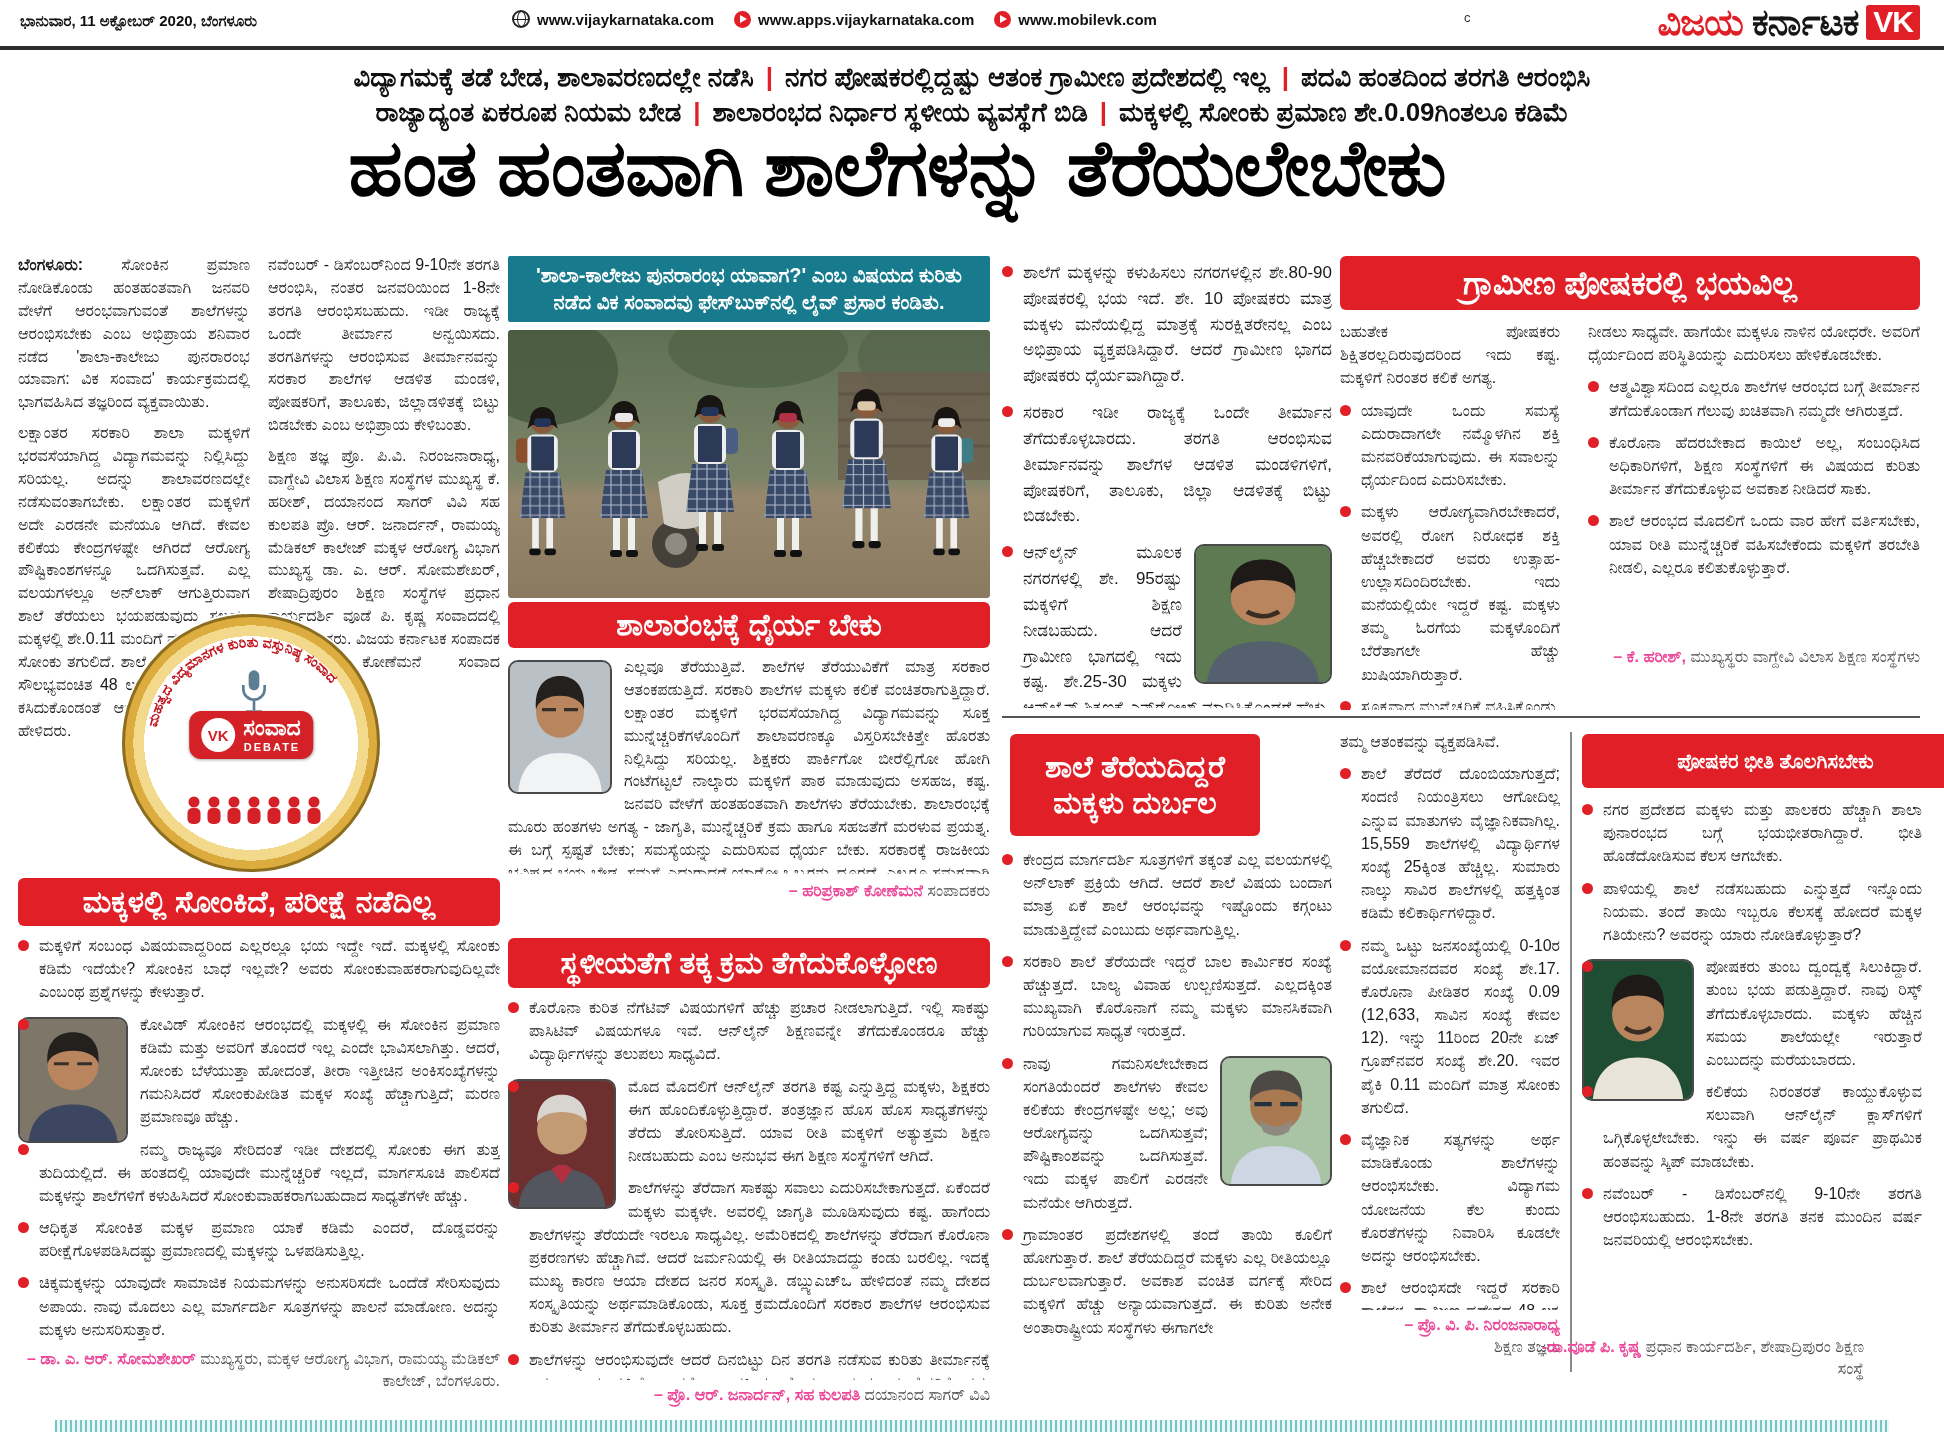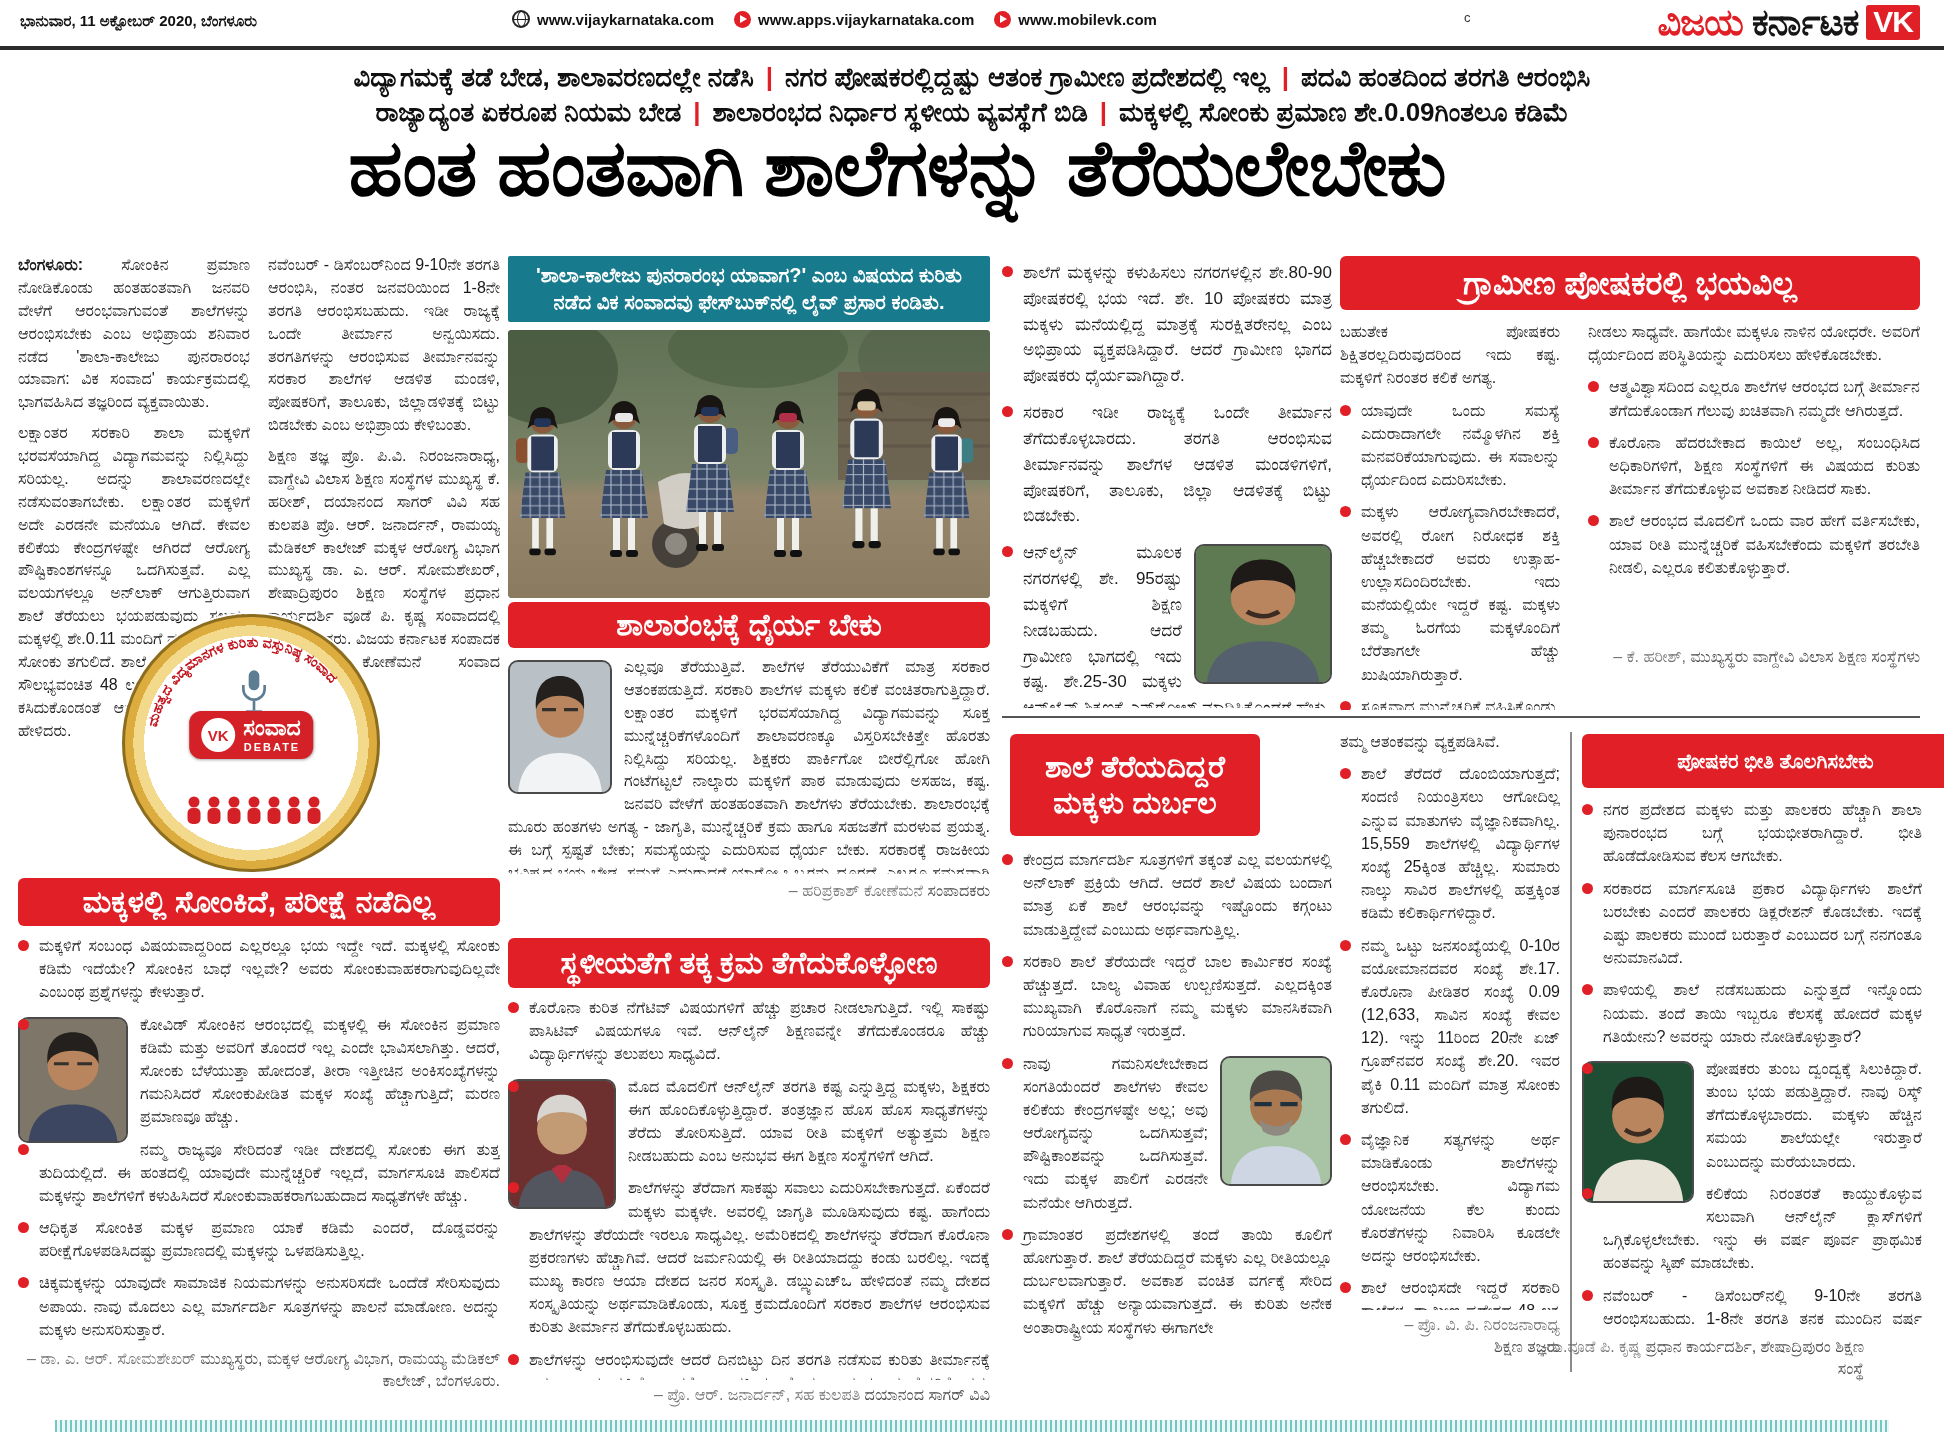--- a/index.html
+++ b/index.html
@@ -29,21 +29,21 @@
   .headline{text-align:center;font-size:78px;font-weight:800;letter-spacing:-1px;color:#000;line-height:1.05}
   
   .body-text{font-size:16px;line-height:1.43;text-align:justify}
   .body-text p{margin-bottom:8px}
   .flow{overflow:hidden}
   .bul{position:relative;padding-left:21px;margin-bottom:9px;text-align:justify;font-size:16px;line-height:1.45}
   .big .bul{font-size:17px;line-height:1.52;margin-bottom:11px}
   .bul .dot{position:absolute;left:0;top:6px;width:11px;height:11px;border-radius:50%;background:#e11f26}
   .intro-para{margin-bottom:9px;text-align:justify;font-size:16px;line-height:1.45}
   .sig{text-align:right;font-size:16px;line-height:1.35}
-  .sig .name{font-weight:normal;color:#737373}
+  .sig .name{font-weight:bold;color:#ec4899}
   .sig .role{color:#4a4a4a}
   
   .red-head{background:#e11f26;color:#fff;font-weight:bold;display:flex;flex-direction:column;align-items:center;justify-content:center;text-align:center;border-radius:6px;line-height:1.2}
   .caption-box{background:#177b8d;color:#fff;font-weight:bold;font-size:20px;line-height:1.35;text-align:center;display:flex;align-items:center;justify-content:center;padding:6px 16px;border-radius:2px}
   
   .photo-frame{border-radius:4px;overflow:hidden;background:#777}
   .photo-frame svg{display:block;width:100%;height:100%}
   .portrait{border:2px solid #4a4a4a;border-radius:10px;overflow:hidden;background:#999}
   .portrait svg{display:block;width:100%;height:100%}
   .fl{float:left;margin:4px 12px 6px 0}
@@ -407,21 +407,20 @@
     <div class="name">– ಪ್ರೊ. ವಿ. ಪಿ. ನಿರಂಜನಾರಾಧ್ಯ</div>
     <div class="role">ಶಿಕ್ಷಣ ತಜ್ಞರು</div>
   </div>
 
   <div class="abs vrule" style="left:1570px;top:732px;width:2px;height:640px"></div>
 
   <div class="abs red-head" style="left:1582px;top:734px;width:387px;height:54px;font-size:20px">ಪೋಷಕರ ಭೀತಿ ತೊಲಗಿಸಬೇಕು</div>
   <div class="abs flow" style="left:1582px;top:798px;width:340px;height:534px">
     <div>
         <div class="bul"><span class="dot"></span><span class="btext">ನಗರ ಪ್ರದೇಶದ ಮಕ್ಕಳು ಮತ್ತು ಪಾಲಕರು ಹೆಚ್ಚಾಗಿ ಶಾಲಾ ಪುನಾರಂಭದ ಬಗ್ಗೆ ಭಯಭೀತರಾಗಿದ್ದಾರೆ. ಭೀತಿ ಹೊಡೆದೋಡಿಸುವ ಕೆಲಸ ಆಗಬೇಕು.</span></div>
-        <div class="bul"><span class="dot"></span><span class="btext">ಸರಕಾರದ ಮಾರ್ಗಸೂಚಿ ಪ್ರಕಾರ ವಿದ್ಯಾರ್ಥಿಗಳು ಶಾಲೆಗೆ ಬರಬೇಕು ಎಂದರೆ ಪಾಲಕರು ಡಿಕ್ಲರೇಶನ್ ಕೊಡಬೇಕು. ಇದಕ್ಕೆ ಎಷ್ಟು ಪಾಲಕರು ಮುಂದೆ ಬರುತ್ತಾರೆ ಎಂಬುದರ ಬಗ್ಗೆ ನನಗಂತೂ ಅನುಮಾನವಿದೆ.</span></div>
         <div class="bul"><span class="dot"></span><span class="btext">ಪಾಳಿಯಲ್ಲಿ ಶಾಲೆ ನಡೆಸಬಹುದು ಎನ್ನುತ್ತದೆ ಇನ್ನೊಂದು ನಿಯಮ. ತಂದೆ ತಾಯಿ ಇಬ್ಬರೂ ಕೆಲಸಕ್ಕೆ ಹೋದರೆ ಮಕ್ಕಳ ಗತಿಯೇನು? ಅವರನ್ನು ಯಾರು ನೋಡಿಕೊಳ್ಳುತ್ತಾರೆ?</span></div>
       </div>
     <div class="portrait fl" style="width:112px;height:142px">
       <svg viewBox="0 0 100 120" preserveAspectRatio="none">
         <rect width="100" height="120" fill="#1f4d34"></rect>
         <path d="M8 122 C10 94 28 84 50 84 C72 84 90 94 92 122 Z" fill="#e9e4d8"></path>
         <circle cx="50" cy="46" r="24" fill="#b9855e"></circle>
         <path d="M26 42 C24 20 36 12 50 12 C64 12 76 20 74 42 C70 26 30 26 26 42 Z" fill="#1d1a17"></path>
         <path d="M38 58 q12 8 24 0" stroke="#3a2c22" stroke-width="4" fill="none"></path>
       </svg>

